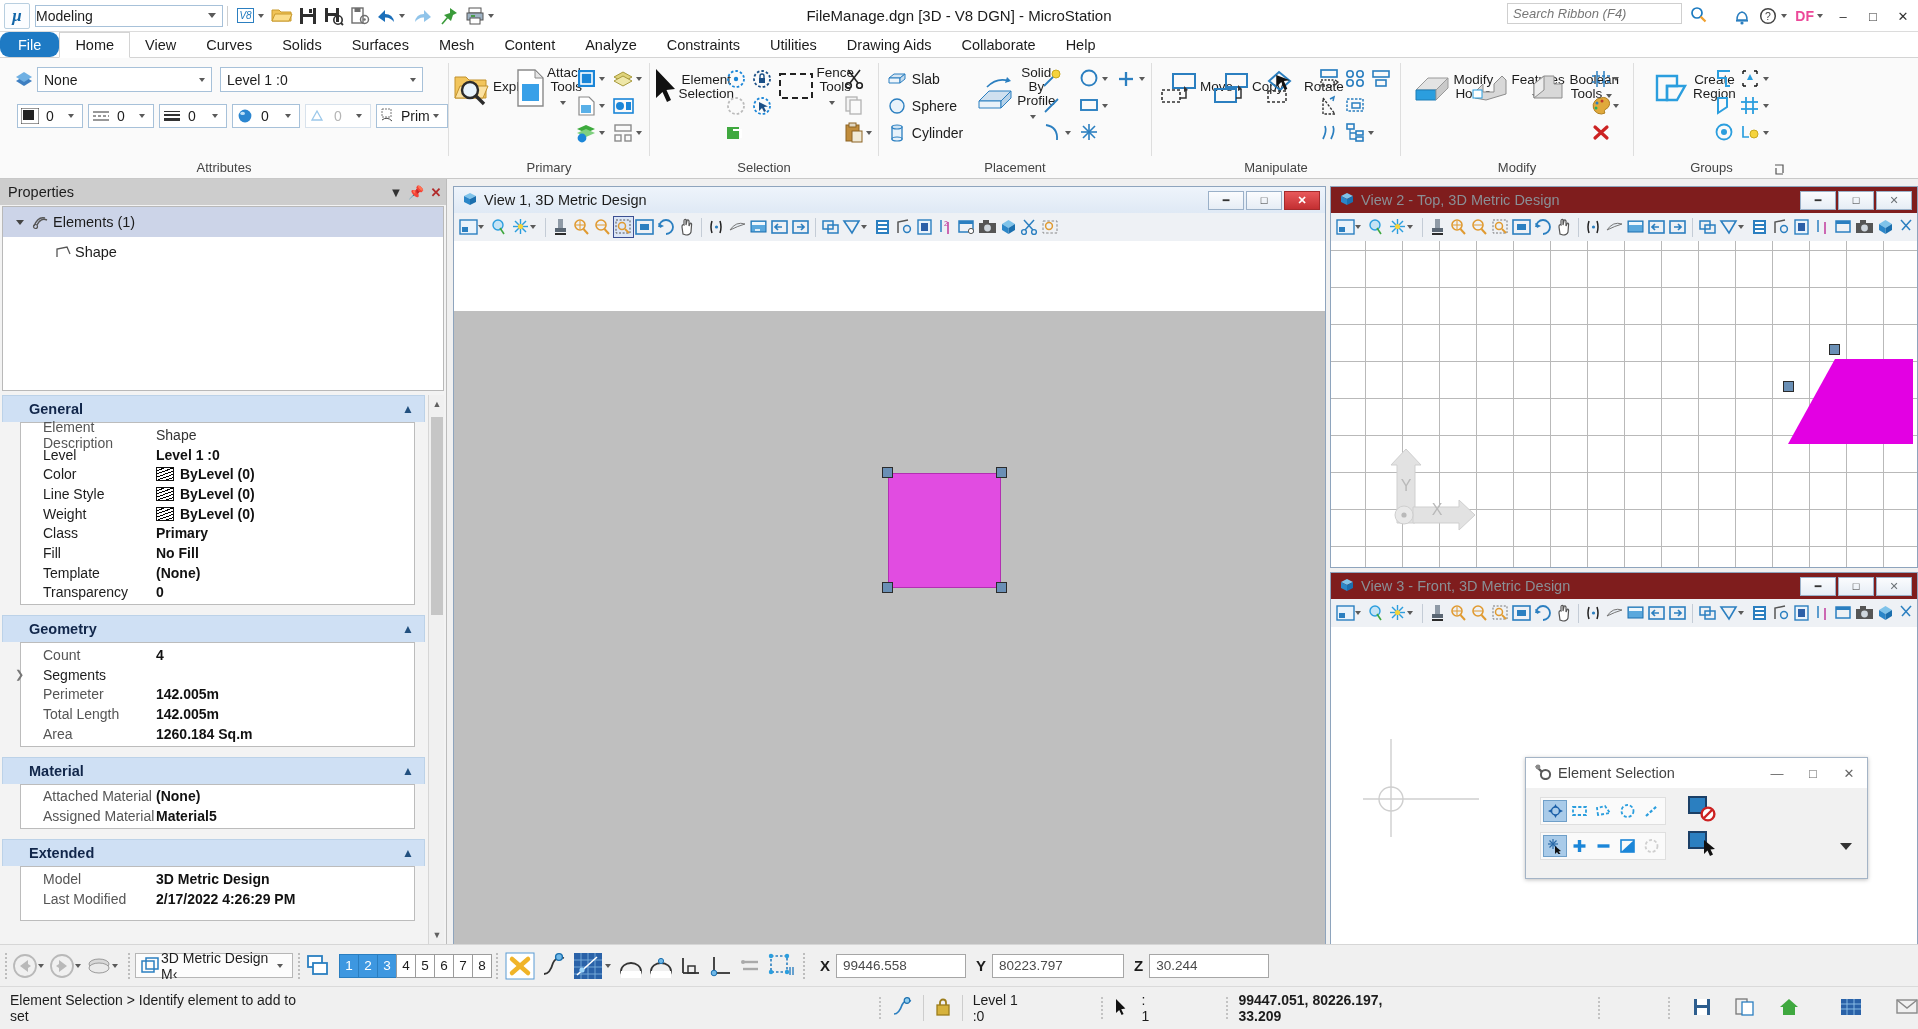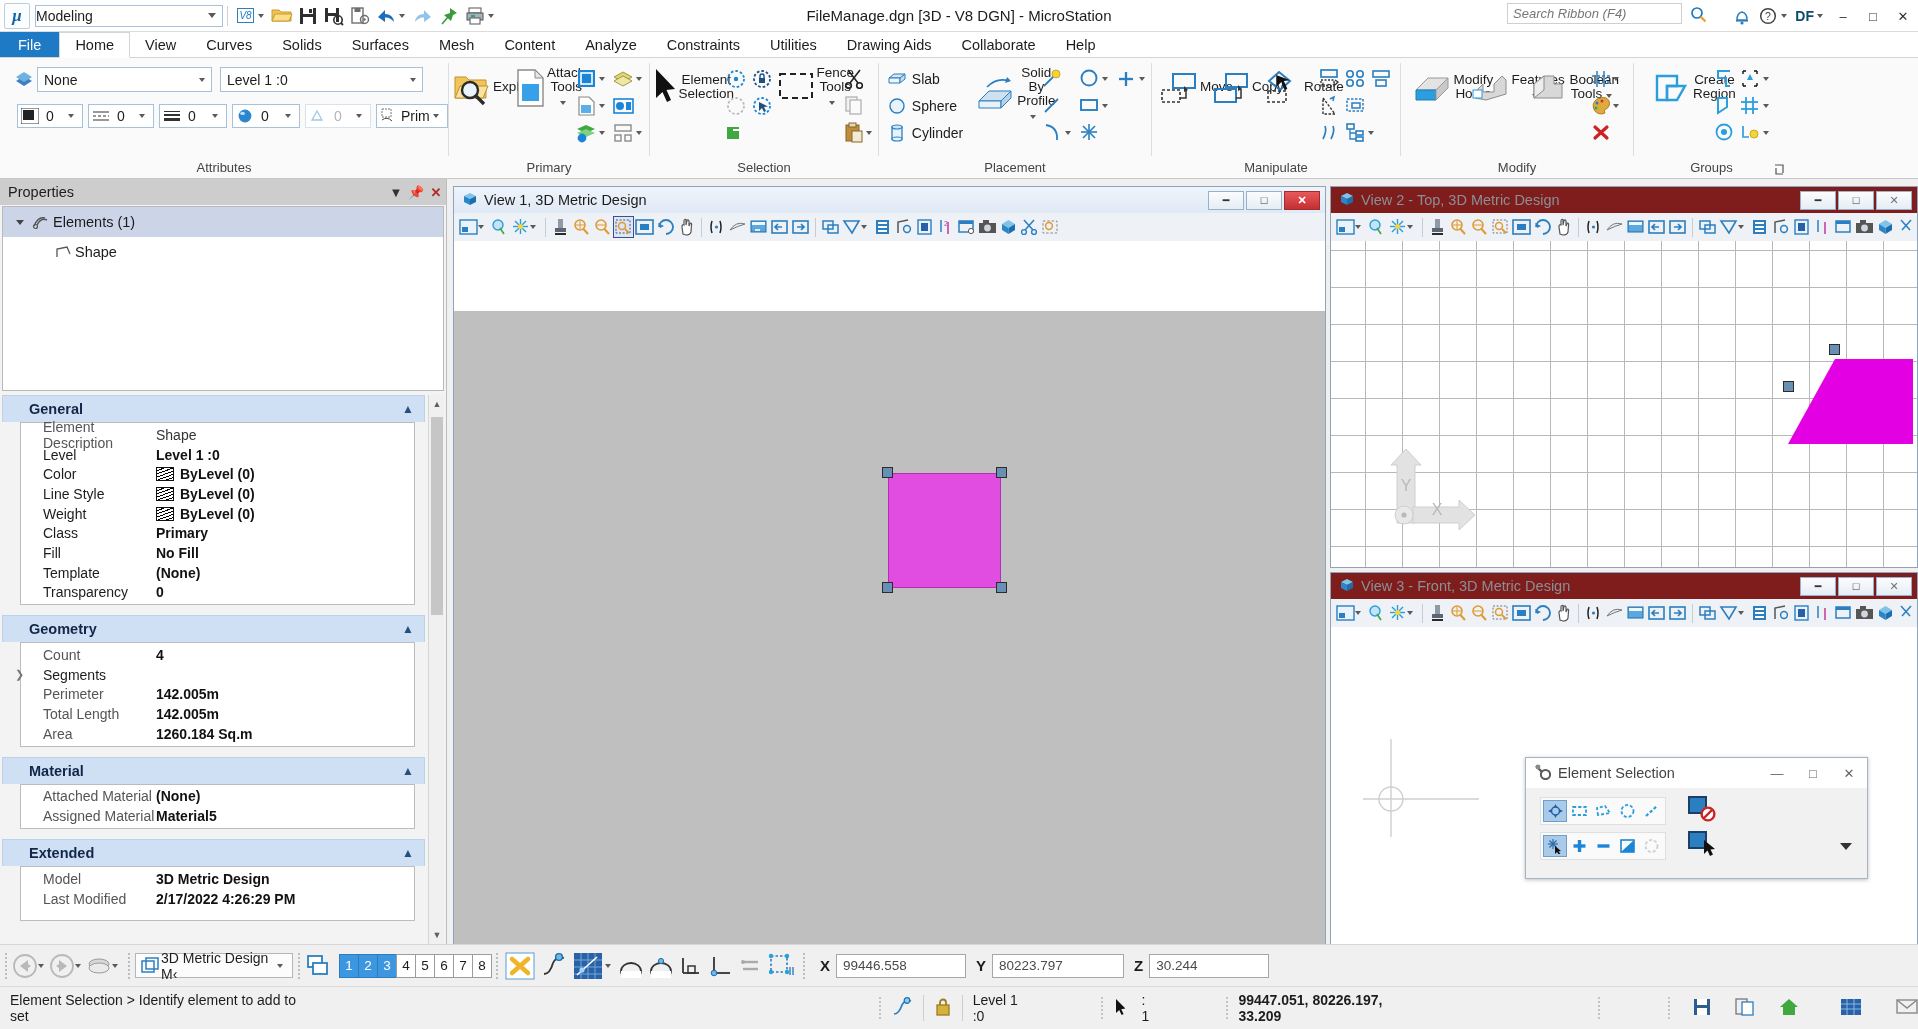--- a/index.html
+++ b/index.html
@@ -42,31 +42,31 @@
     font-size:15px; color:#1c1c1c; pointer-events:none;
   }
   #search-ribbon {
     position:absolute; right: 236px; top:3px; width:175px; height:21px;
     background:#fff; border:1px solid #cfcfcf; font-style:italic; color:#777;
     font-size:13px; padding-left:5px; line-height:20px;
   }
   #search-btn { position:absolute; right:209px; top:4px; width:22px;height:20px; display:flex;align-items:center;justify-content:center;}
   .tb-right { position:absolute; right:0; top:0; height:32px; display:flex; align-items:center;}
   .tb-right .ic { width:26px;height:26px;display:flex;align-items:center;justify-content:center;}
-  .user-badge { color:#0c4a6e; font-weight:bold; font-size:14px; padding:0 3px;}
+  .user-badge { color:#ec4899; font-weight:bold; font-size:14px; padding:0 3px;}
   .winbtn { width:30px;height:30px;display:flex;align-items:center;justify-content:center; font-size:13px; color:#333;}
 
   
   #ribbon-tabs {
     position:absolute; left:0; top:32px; width:1918px; height:26px;
     background:#ffffff; display:flex; align-items:stretch;
     border-bottom:1px solid #d4d4d4;
   }
   .rtab { padding:0 15px; display:flex;align-items:center; font-size:14.5px; color:#1c1c1c; cursor:pointer; }
-  .rtab.file { background:#1e7ac4; color:#fff; padding:0 18px;}
+  .rtab.file { background:#1e7ac4; color:#fff; padding:0 18px;border-radius:9px;}
   .rtab.active { background:#fff; border:1px solid #d4d4d4; border-bottom:1px solid #fff; margin-bottom:-1px; }
 
   
   #ribbon {
     position:absolute; left:0; top:58px; width:1918px; height:121px;
     background:#fafafa; border-bottom:1px solid #c8c8c8;
     display:flex; align-items:stretch;
   }
   .rgroup { position:relative; display:flex; flex-direction:column; align-items:center; padding:3px 5px 0 5px;}
   .rgroup .gbody { flex:1; display:flex; align-items:flex-start; }

